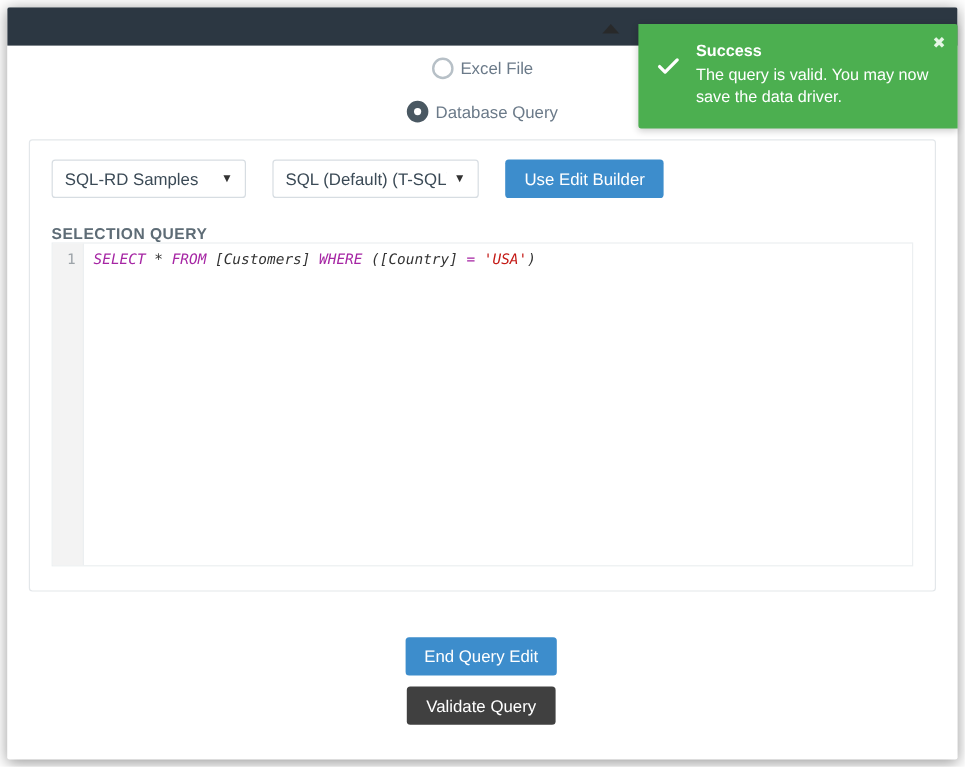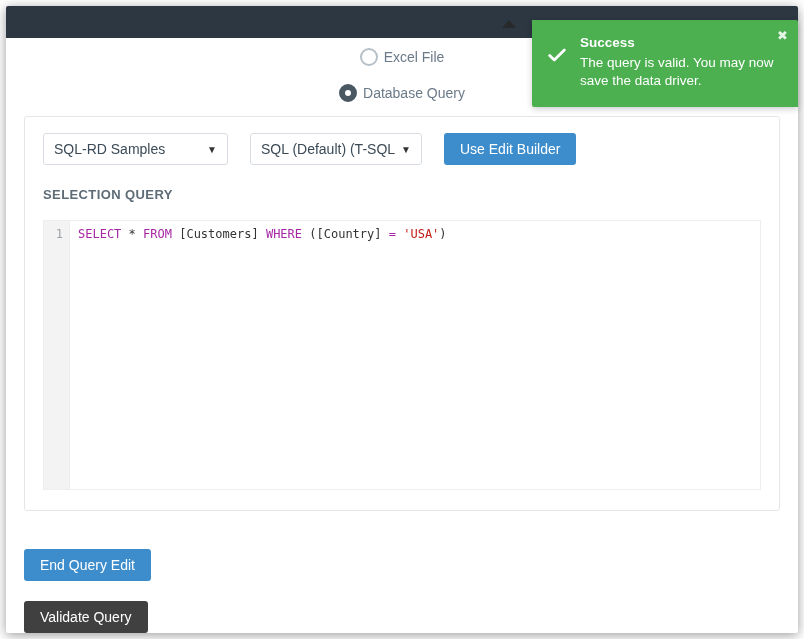--- a/index.html
+++ b/index.html
@@ -107,21 +107,21 @@
       cursor: pointer;
       white-space: nowrap;
     }
     .btn-blue { background: #3d8dcc; }
     .btn-navy { background: #404040; }
     .section-title {
       font-size: 13px;
       font-weight: 700;
       color: #5e6c76;
       letter-spacing: 0.4px;
-      margin-bottom: 18px;
+      margin-bottom: 0;
     }
     .editor {
       border: 1px solid #eceff1;
       background: #fff;
       height: 270px;
       display: flex;
       font-family: Menlo, Consolas, monospace;
       font-size: 12px;
     }
     .gutter {
@@ -130,30 +130,31 @@
       text-align: right;
       padding: 6px 6px 0 0;
       color: #9ca3a8;
       border-right: 1px solid #eceff1;
       flex-shrink: 0;
     }
     .code {
       padding: 6px 8px 0 8px;
       white-space: pre;
       color: #333;
+      font-style: italic;
     }
     .kw { color: #a626a4; }
     .tbl { color: #333; }
     .str { color: #c41a16; }
     .op { color: #a626a4; }
     .footer-buttons {
       display: flex;
       flex-direction: column;
-      align-items: flex-start;
-      gap: 20px;
+      align-items: center;
+      gap: 9px;
       margin-top: 38px;
       padding-right: 2px;
     }
     .footer-bottom-row {
       display: flex;
       gap: 14px;
     }
     .toast {
       position: absolute;
       top: 20px;
@@ -212,21 +213,21 @@
       </div>
       <div class="radio-opt">
         <span class="radio-circle checked"></span>
         <span>Database Query</span>
       </div>
     </div>
 
     <div class="panel">
 
       <div class="toolbar-row">
-        <div class="select" style="width:185px">
+        <div class="select" style="width:162px">
           <span>SQL-RD Samples</span>
           <span class="caret">▼</span>
         </div>
         <div class="select" style="width:172px">
           <span style="overflow:hidden;text-overflow:clip;white-space:nowrap;max-width:140px;display:inline-block">SQL (Default) (T-SQL)</span>
           <span class="caret">▼</span>
         </div>
         <button class="btn btn-blue">Use Edit Builder</button>
       </div>
 

